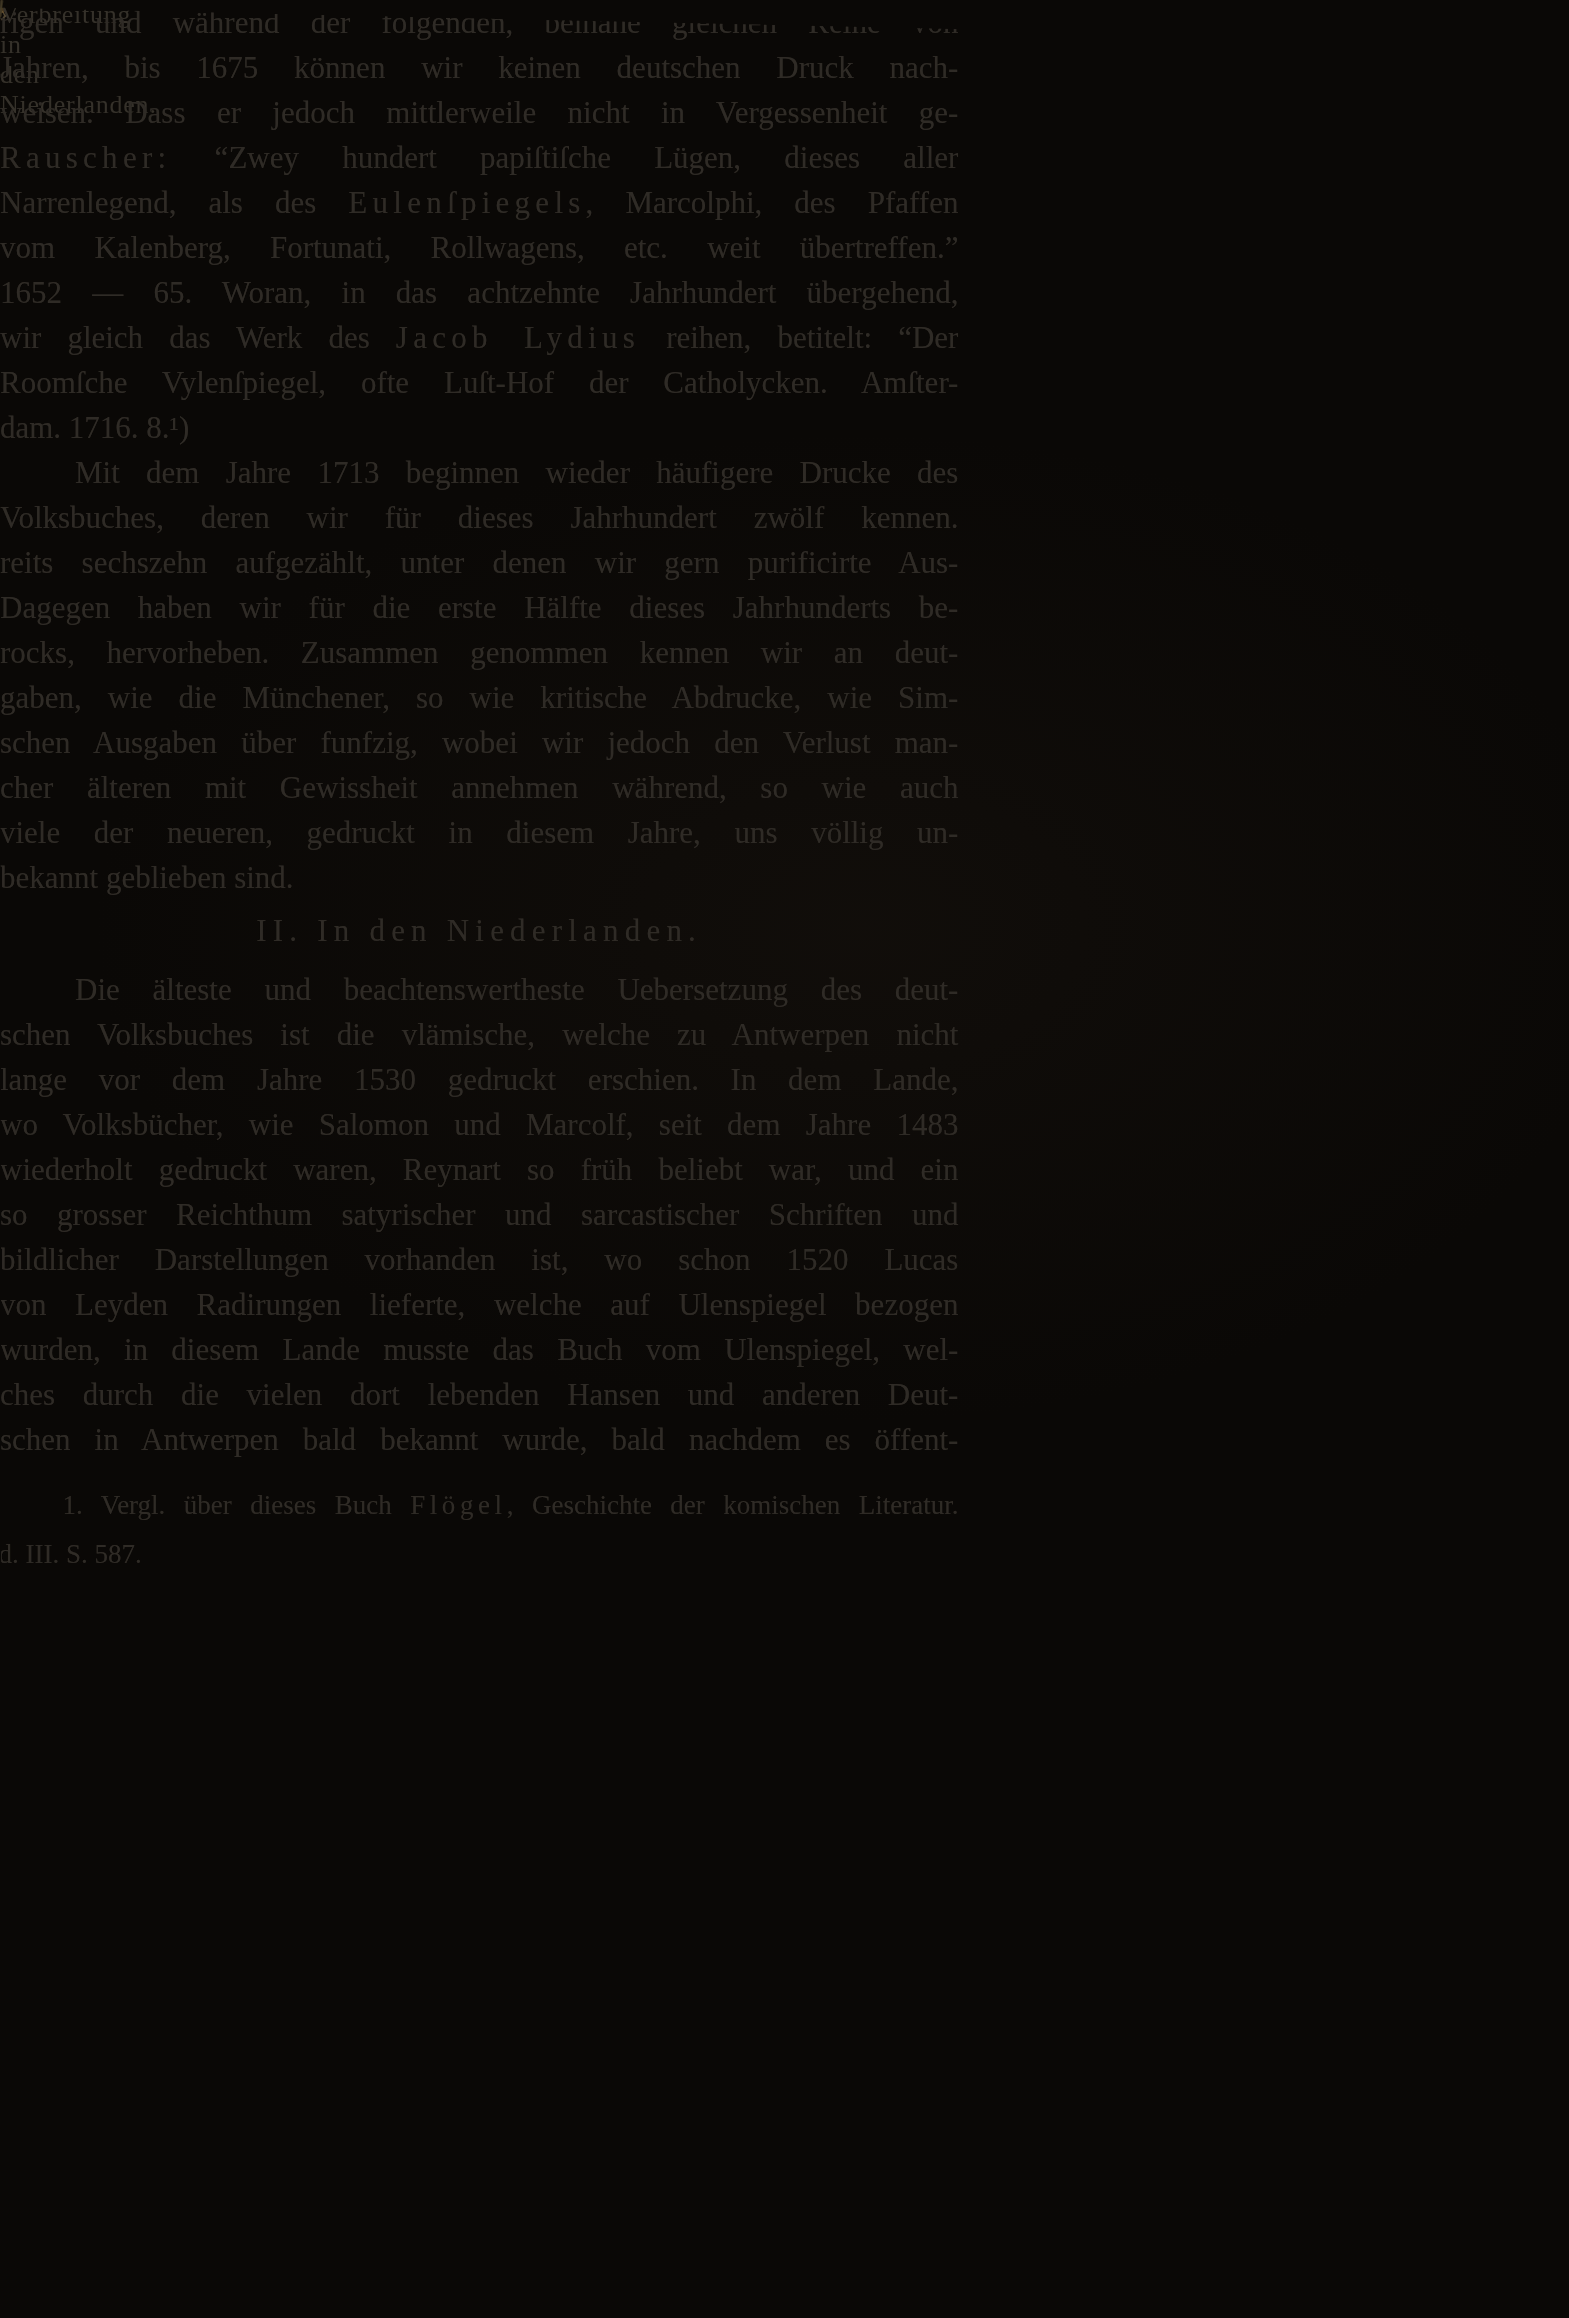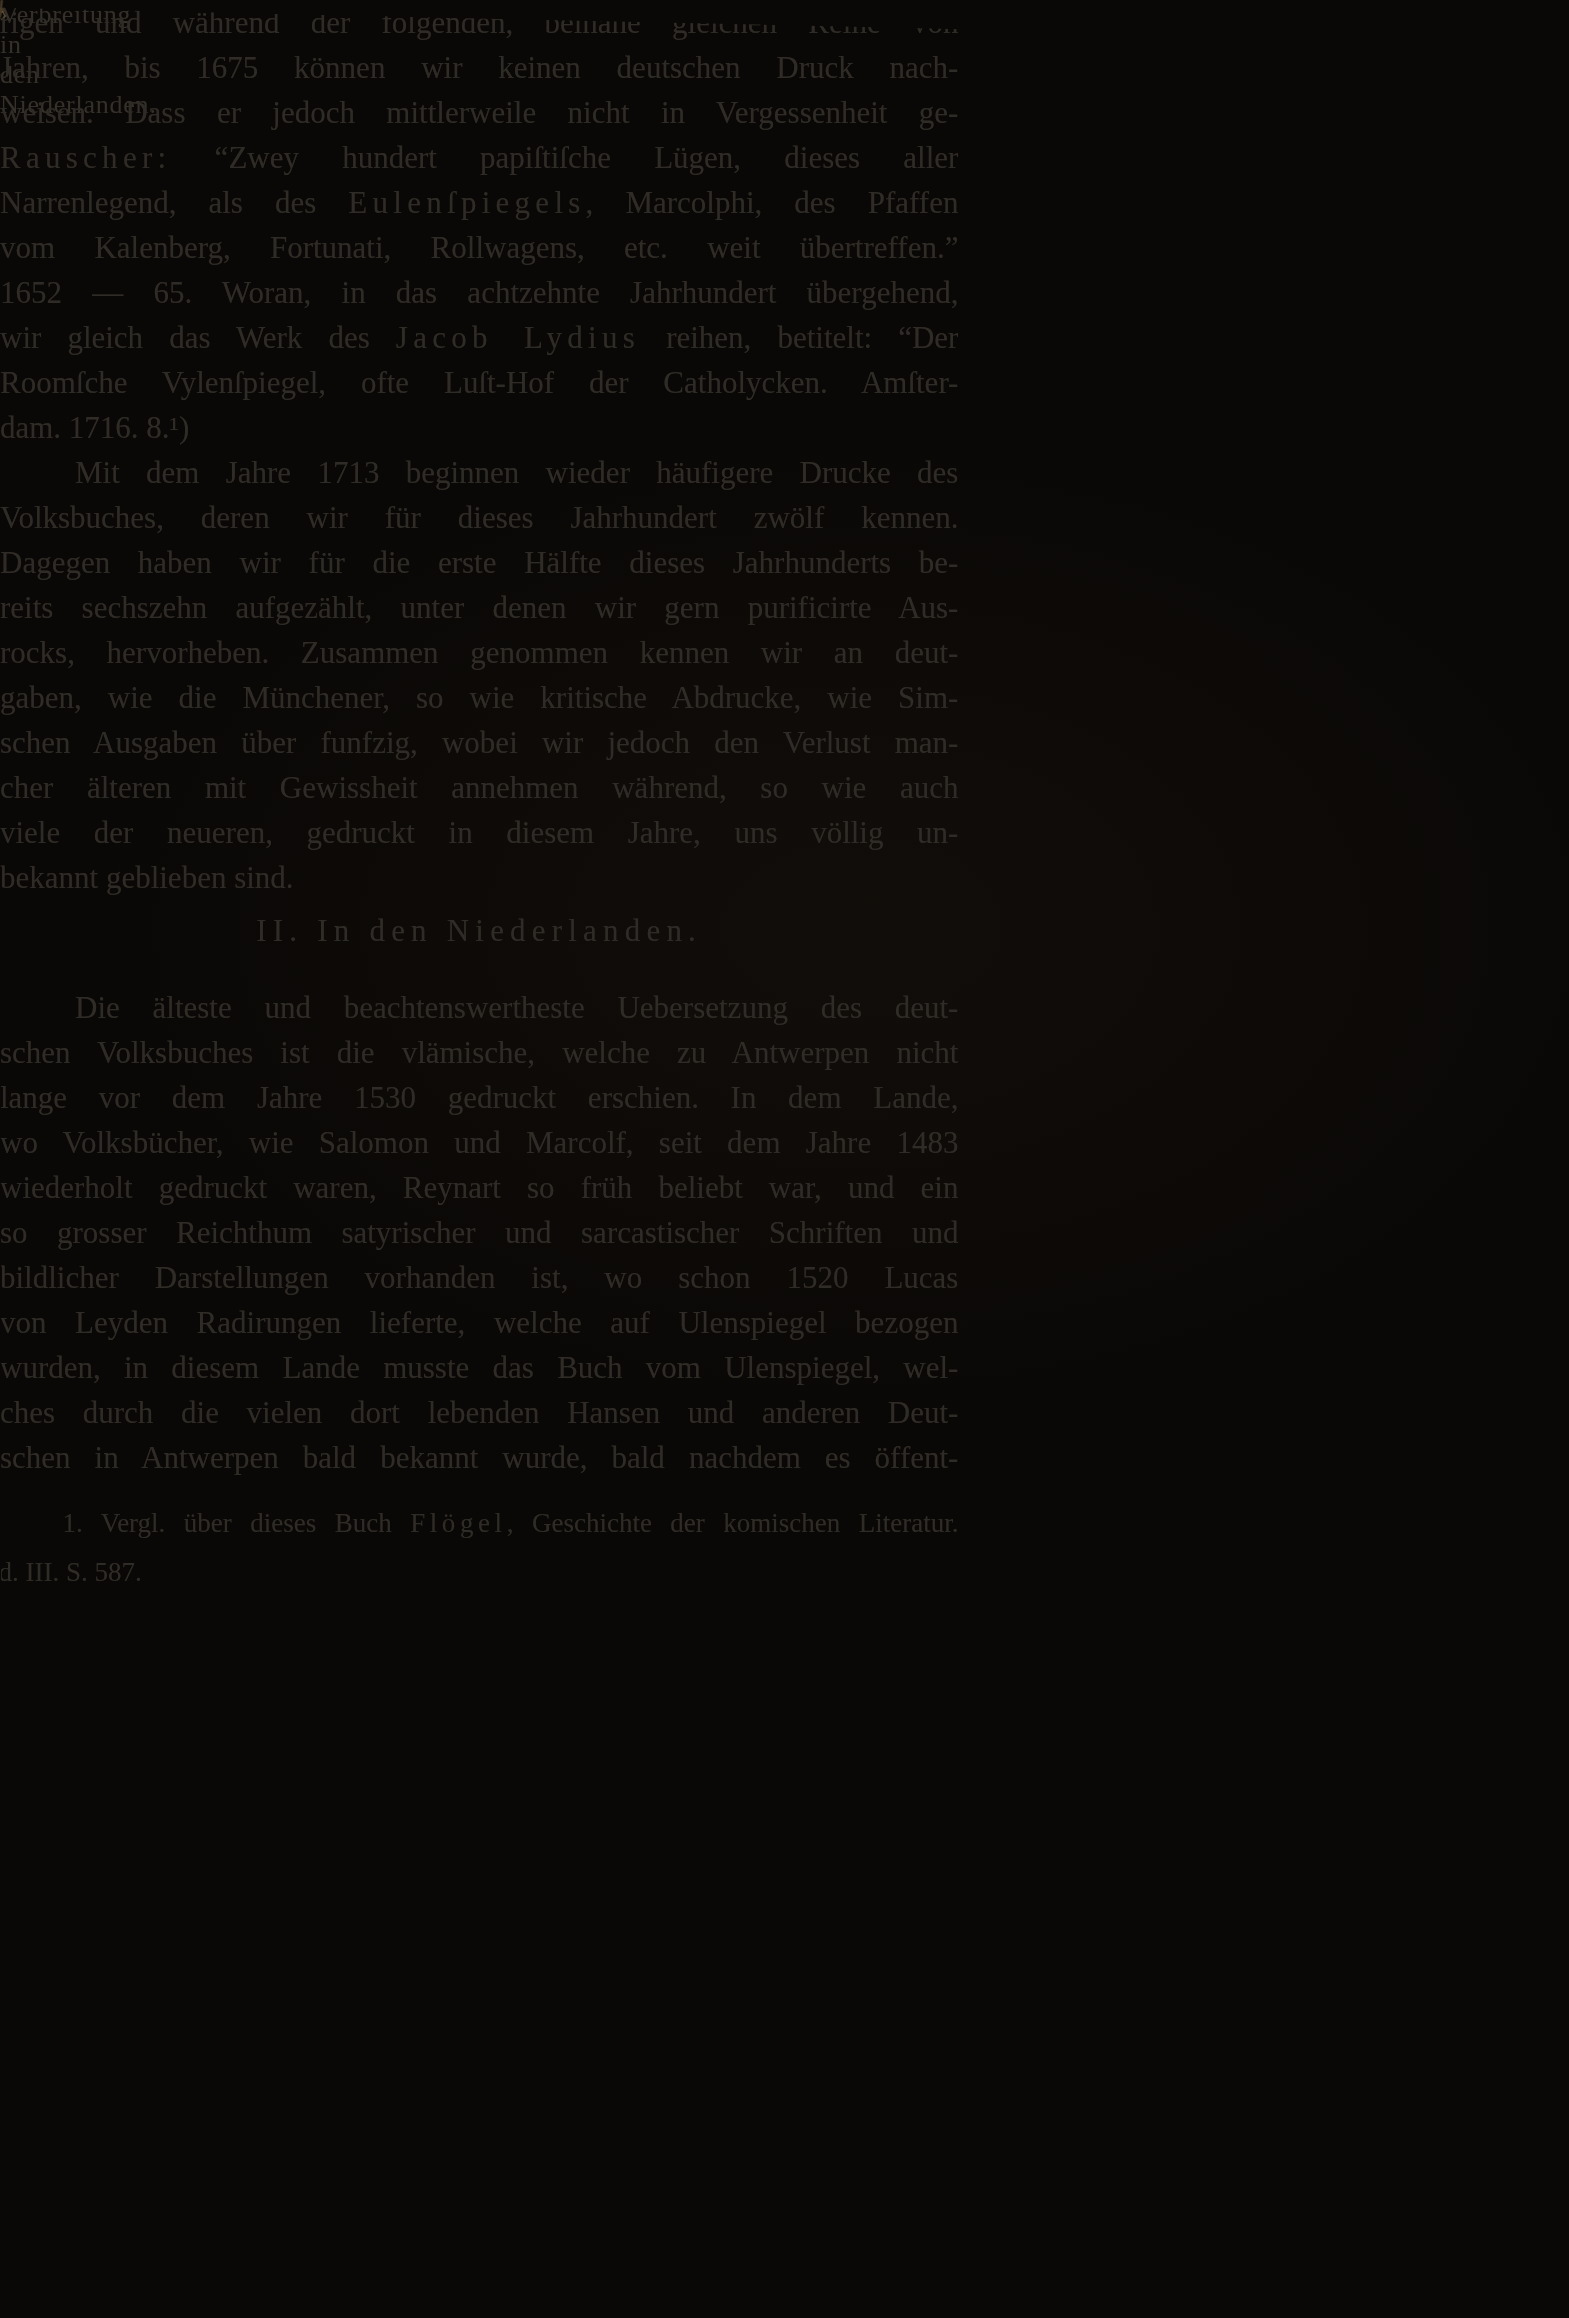--- a/index.html
+++ b/index.html
@@ -107,21 +107,21 @@
   .running-title{position:absolute;left:0;right:0;top:4;text-align:center;font-size:26px;letter-spacing:.03em;}
 
   .text-flow{left:238;top:337;width:1222;color:#2f2b26;}
   .line{position:relative;font-size:31px;line-height:45px;height:45px;
         text-shadow:0 0 0.5px rgba(47,43,38,.55);}
   .j{text-align:justify;text-align-last:justify;}
   .last{text-align-last:left;}
   .indent{text-indent:75px;}
   .sp{letter-spacing:.17em;}
   .heading{height:45px;line-height:45px;text-align:center;letter-spacing:.02em;
-           margin-top:7.8px;margin-bottom:32px;font-size:31px;}
+           margin-top:7.8px;margin-bottom:14px;font-size:31px;}
   .heading .sp{letter-spacing:.2em;}
   .fn{font-size:27px;line-height:49px;height:49px;margin-left:-19.6px;width:978px;
       text-shadow:0 0 0.4px rgba(47,43,38,.5);}
   .fn.indent{text-indent:82px;margin-top:19.6px;}
 
   
   .stain1{left:1460;top:390;width:180;height:110;border-radius:50%;
     background:radial-gradient(closest-side,rgba(165,118,35,.16),transparent 75%);}
   .stain2{left:1530;top:640;width:150;height:200;border-radius:50%;
     background:radial-gradient(closest-side,rgba(165,118,35,.12),transparent 75%);}
@@ -180,22 +180,22 @@
         <div class="line body j"><span>weisen.  Dass er jedoch mittlerweile nicht in Vergessenheit ge-</span></div>
         <div class="line body j"><span class="sp">Rauscher:</span><span> “Zwey hundert papiſtiſche Lügen, dieses aller</span></div>
         <div class="line body j"><span>Narrenlegend, als des </span><span class="sp">Eulenſpiegels</span><span>, Marcolphi, des Pfaffen</span></div>
         <div class="line body j"><span>vom Kalenberg, Fortunati, Rollwagens, etc. weit übertreffen.”</span></div>
         <div class="line body j"><span>1652 — 65.  Woran, in das achtzehnte Jahrhundert übergehend,</span></div>
         <div class="line body j"><span>wir gleich das Werk des </span><span class="sp">Jacob Lydius</span><span> reihen, betitelt: “Der</span></div>
         <div class="line body j"><span>Roomſche Vylenſpiegel, ofte Luſt-Hof der Catholycken.  Amſter-</span></div>
         <div class="line body j last"><span>dam.  1716.  8.¹)</span></div>
         <div class="line body j indent"><span>Mit dem Jahre 1713 beginnen wieder häufigere Drucke des</span></div>
         <div class="line body j"><span>Volksbuches, deren wir für dieses Jahrhundert zwölf kennen.</span></div>
+        <div class="line body j"><span>reits sechszehn aufgezählt, unter denen wir gern purificirte Aus-</span></div>
         <div class="line body j"><span>Dagegen haben wir für die erste Hälfte dieses Jahrhunderts be-</span></div>
-        <div class="line body j"><span>reits sechszehn aufgezählt, unter denen wir gern purificirte Aus-</span></div>
         <div class="line body j"><span>rocks, hervorheben.  Zusammen genommen kennen wir an deut-</span></div>
         <div class="line body j"><span>gaben, wie die Münchener, so wie kritische Abdrucke, wie Sim-</span></div>
         <div class="line body j"><span>schen Ausgaben über funfzig, wobei wir jedoch den Verlust man-</span></div>
         <div class="line body j"><span>cher älteren mit Gewissheit annehmen während, so wie auch</span></div>
         <div class="line body j"><span>viele der neueren, gedruckt in diesem Jahre, uns völlig un-</span></div>
         <div class="line body j last"><span>bekannt geblieben sind.</span></div>
         <div class="line heading"><span class="sp">II.  In den Niederlanden.</span></div>
         <div class="line body j indent"><span>Die älteste und beachtenswertheste Uebersetzung des deut-</span></div>
         <div class="line body j"><span>schen Volksbuches ist die vlämische, welche zu Antwerpen nicht</span></div>
         <div class="line body j"><span>lange vor dem Jahre 1530 gedruckt erschien.  In dem Lande,</span></div>

